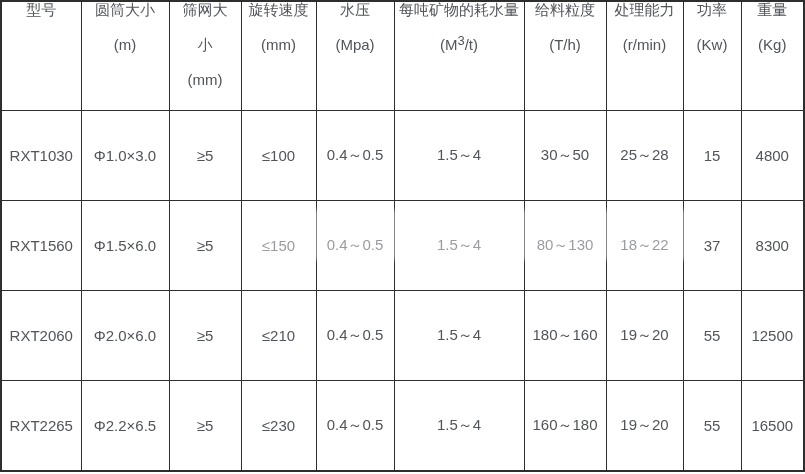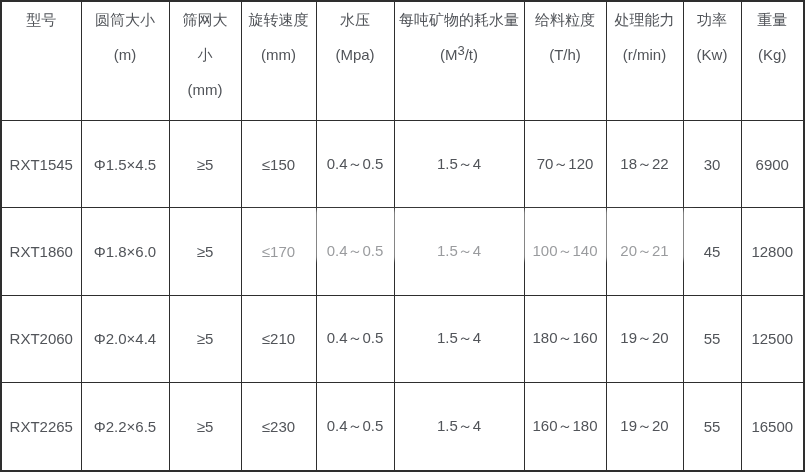--- a/index.html
+++ b/index.html
@@ -28,21 +28,21 @@
     text-align: center;
     color: #515459;
     font-size: 15px;
     font-weight: normal;
     padding: 0;
     overflow: hidden;
   }
   .spec-table thead th {
     height: 108px;
     vertical-align: top;
-    padding-top: 10px;
+    padding-top: 0;
     line-height: 1;
   }
   .spec-table thead .hline {
     line-height: 16px;
     margin-bottom: 19px;
   }
   .spec-table thead sup {
     font-size: 13px;
     vertical-align: 5px;
     line-height: 0;
@@ -119,46 +119,46 @@
             <div class="hline">(Kw)</div>
           </th>
           <th>
             <div class="hline">重量</div>
             <div class="hline">(Kg)</div>
           </th>
         </tr>
     </thead>
     <tbody>
         <tr>
-          <td>RXT1545</td>
-          <td>Φ1.5×4.5</td>
+          <td>RXT1030</td>
+          <td>Φ1.0×3.0</td>
+          <td>≥5</td>
+          <td>≤100</td>
+          <td>0.4～0.5</td>
+          <td>1.5～4</td>
+          <td>30～50</td>
+          <td>25～28</td>
+          <td>15</td>
+          <td>4800</td>
+        </tr>
+        <tr>
+          <td>RXT1560</td>
+          <td>Φ1.5×6.0</td>
           <td>≥5</td>
           <td>≤150</td>
           <td>0.4～0.5</td>
           <td>1.5～4</td>
-          <td>70～120</td>
+          <td>80～130</td>
           <td>18～22</td>
-          <td>30</td>
-          <td>6900</td>
-        </tr>
-        <tr>
-          <td>RXT1860</td>
-          <td>Φ1.8×6.0</td>
-          <td>≥5</td>
-          <td>≤170</td>
-          <td>0.4～0.5</td>
-          <td>1.5～4</td>
-          <td>100～140</td>
-          <td>20～21</td>
-          <td>45</td>
-          <td>12800</td>
+          <td>37</td>
+          <td>8300</td>
         </tr>
         <tr>
           <td>RXT2060</td>
-          <td>Φ2.0×4.4</td>
+          <td>Φ2.0×6.0</td>
           <td>≥5</td>
           <td>≤210</td>
           <td>0.4～0.5</td>
           <td>1.5～4</td>
           <td>180～160</td>
           <td>19～20</td>
           <td>55</td>
           <td>12500</td>
         </tr>
         <tr>

